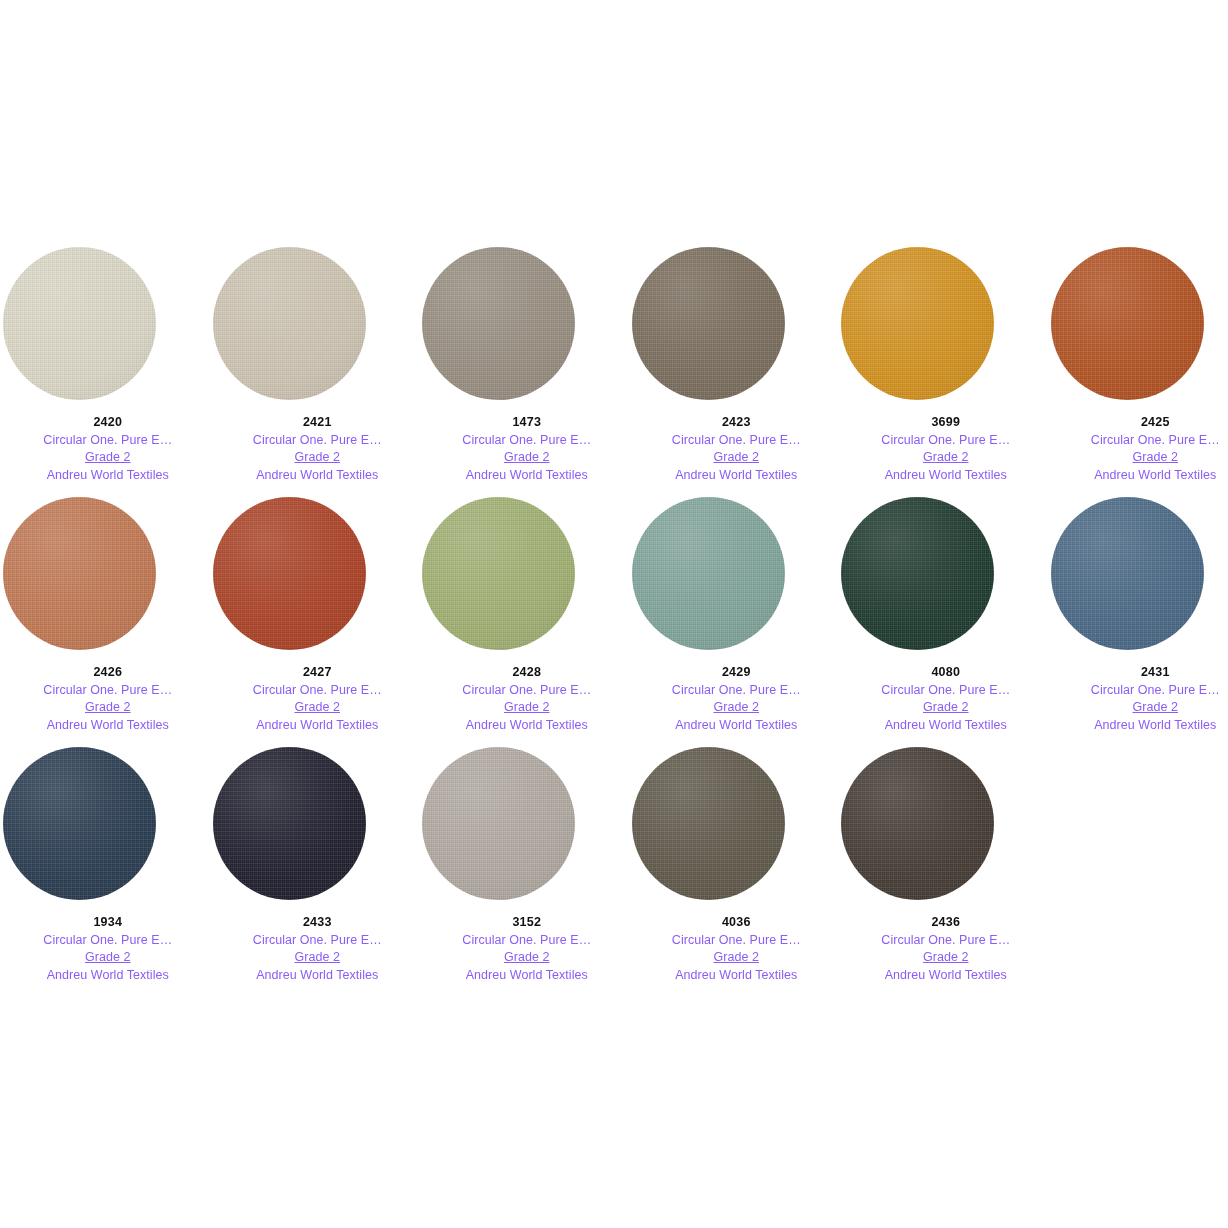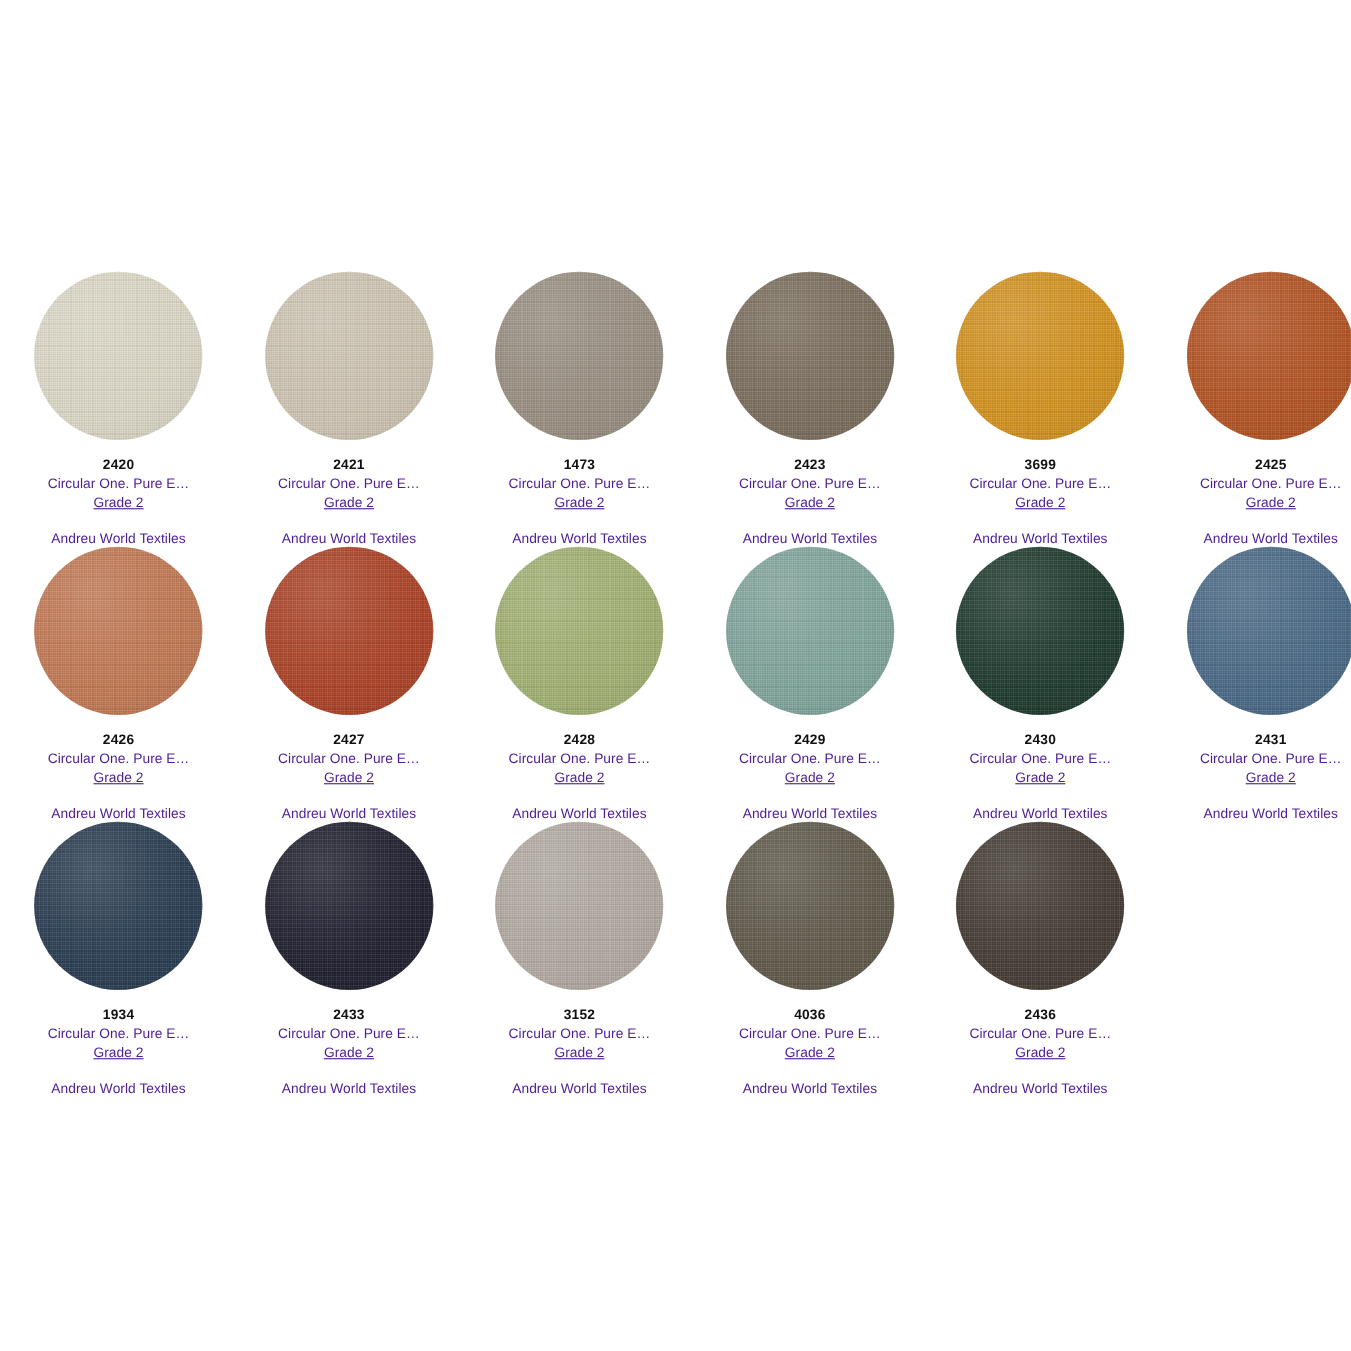--- a/index.html
+++ b/index.html
@@ -27,21 +27,20 @@
     padding-left: 3px;
     box-sizing: border-box;
     row-gap: 0px;
   }
 
   .swatch-cell {
     width: 209.5px;
     height: 250px;
     display: flex;
     flex-direction: column;
-    align-items: center;
     box-sizing: border-box;
   }
 
   .swatch-disc {
     width: 153px;
     height: 153px;
     border-radius: 50%;
     position: relative;
     overflow: hidden;
     flex: 0 0 auto;
@@ -96,29 +95,29 @@
     font-size: 12.5px;
     font-weight: bold;
     color: #111111;
     letter-spacing: 0.2px;
   }
   .swatch-name,
   .swatch-grade,
   .swatch-brand {
     font-size: 12.5px;
     font-weight: normal;
-    color: #4c1d95;
+    color: #8b5cf6;
     letter-spacing: 0.05px;
     white-space: nowrap;
     overflow: hidden;
     text-overflow: ellipsis;
   }
   .swatch-name { margin-top: 1px; }
   .swatch-grade { margin-top: 1px; text-decoration: underline; }
-  .swatch-brand { margin-top: 16px; }
+  .swatch-brand { margin-top: 1px; }
 </style>
 </head>
 <body style="background: rgb(255, 255, 255);">
 
 <div id="swatch-grid">
     <div class="swatch-cell">
       <div class="swatch-disc" style="background-color: rgb(221, 217, 200);">
         <div class="weave"></div>
         <div class="sheen"></div>
       </div>
@@ -236,21 +235,21 @@
         <div class="swatch-grade">Grade 2</div>
         <div class="swatch-brand">Andreu World Textiles</div>
       </div>
     </div>
     <div class="swatch-cell">
       <div class="swatch-disc" style="background-color: rgb(31, 59, 47);">
         <div class="weave"></div>
         <div class="sheen"></div>
       </div>
       <div class="swatch-caption">
-        <div class="swatch-code">2430</div>
+        <div class="swatch-code">4080</div>
         <div class="swatch-name">Circular One. Pure E…</div>
         <div class="swatch-grade">Grade 2</div>
         <div class="swatch-brand">Andreu World Textiles</div>
       </div>
     </div>
     <div class="swatch-cell">
       <div class="swatch-disc" style="background-color: rgb(75, 106, 135);">
         <div class="weave"></div>
         <div class="sheen"></div>
       </div>

